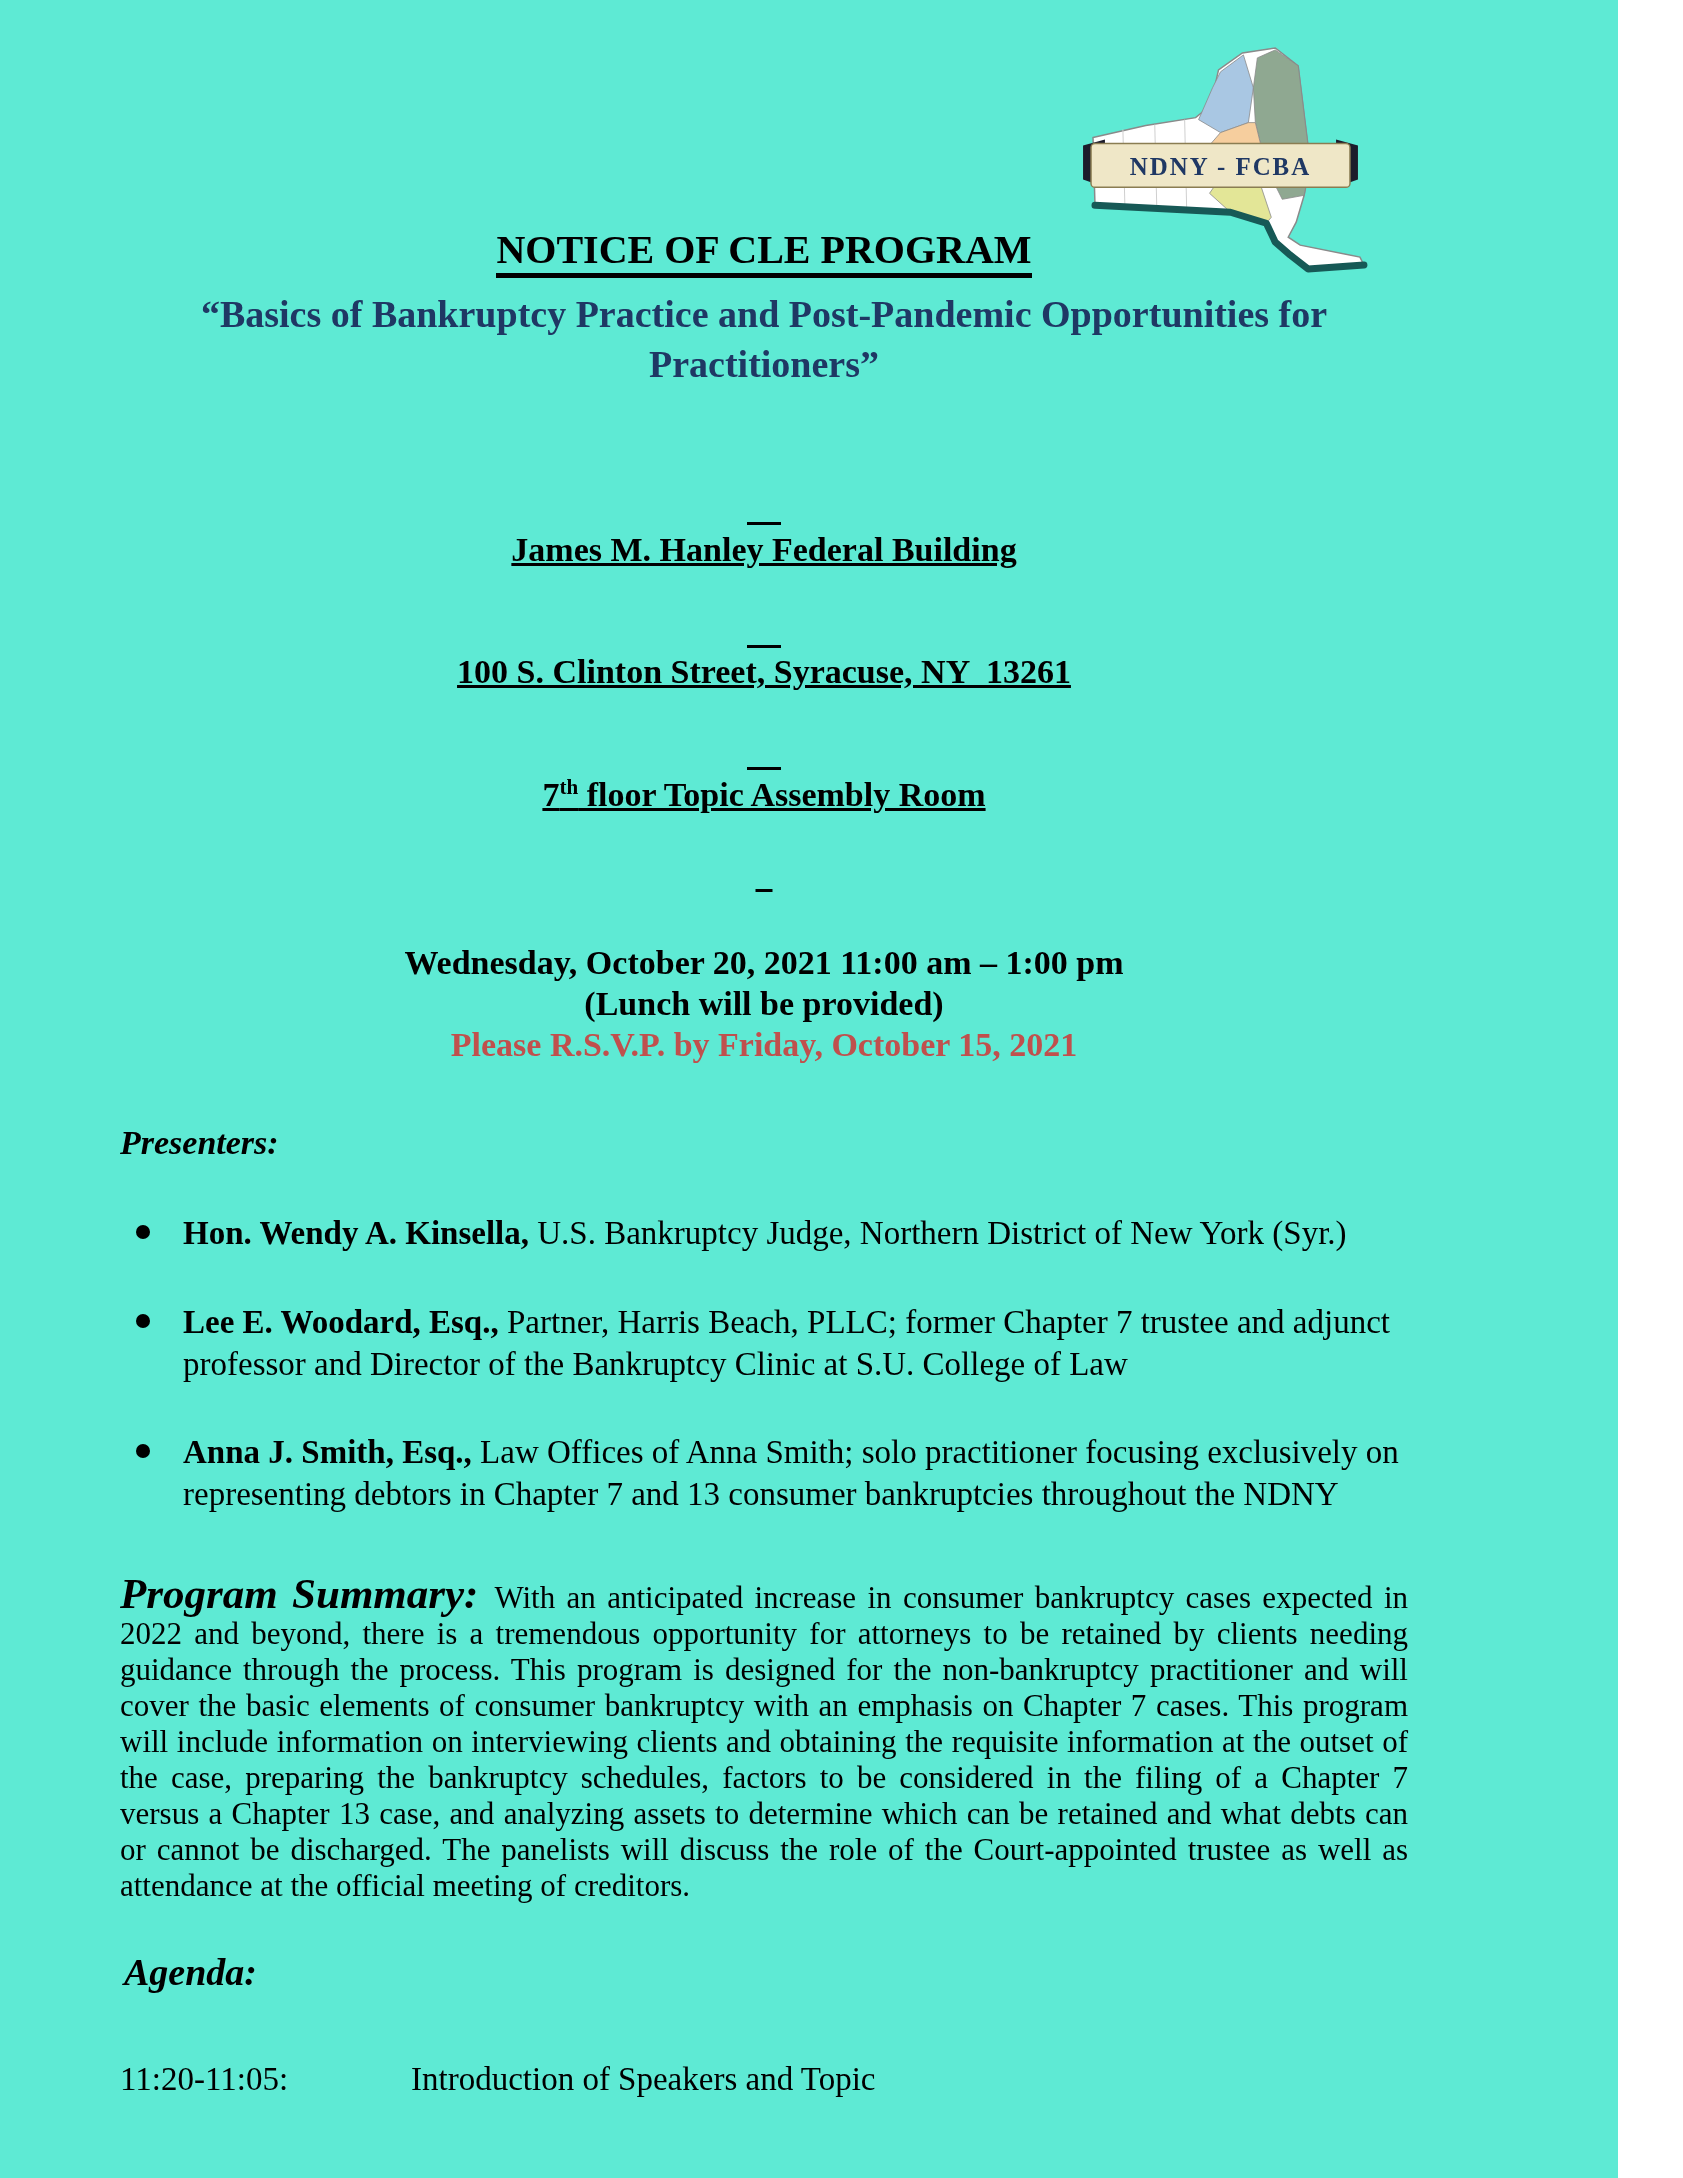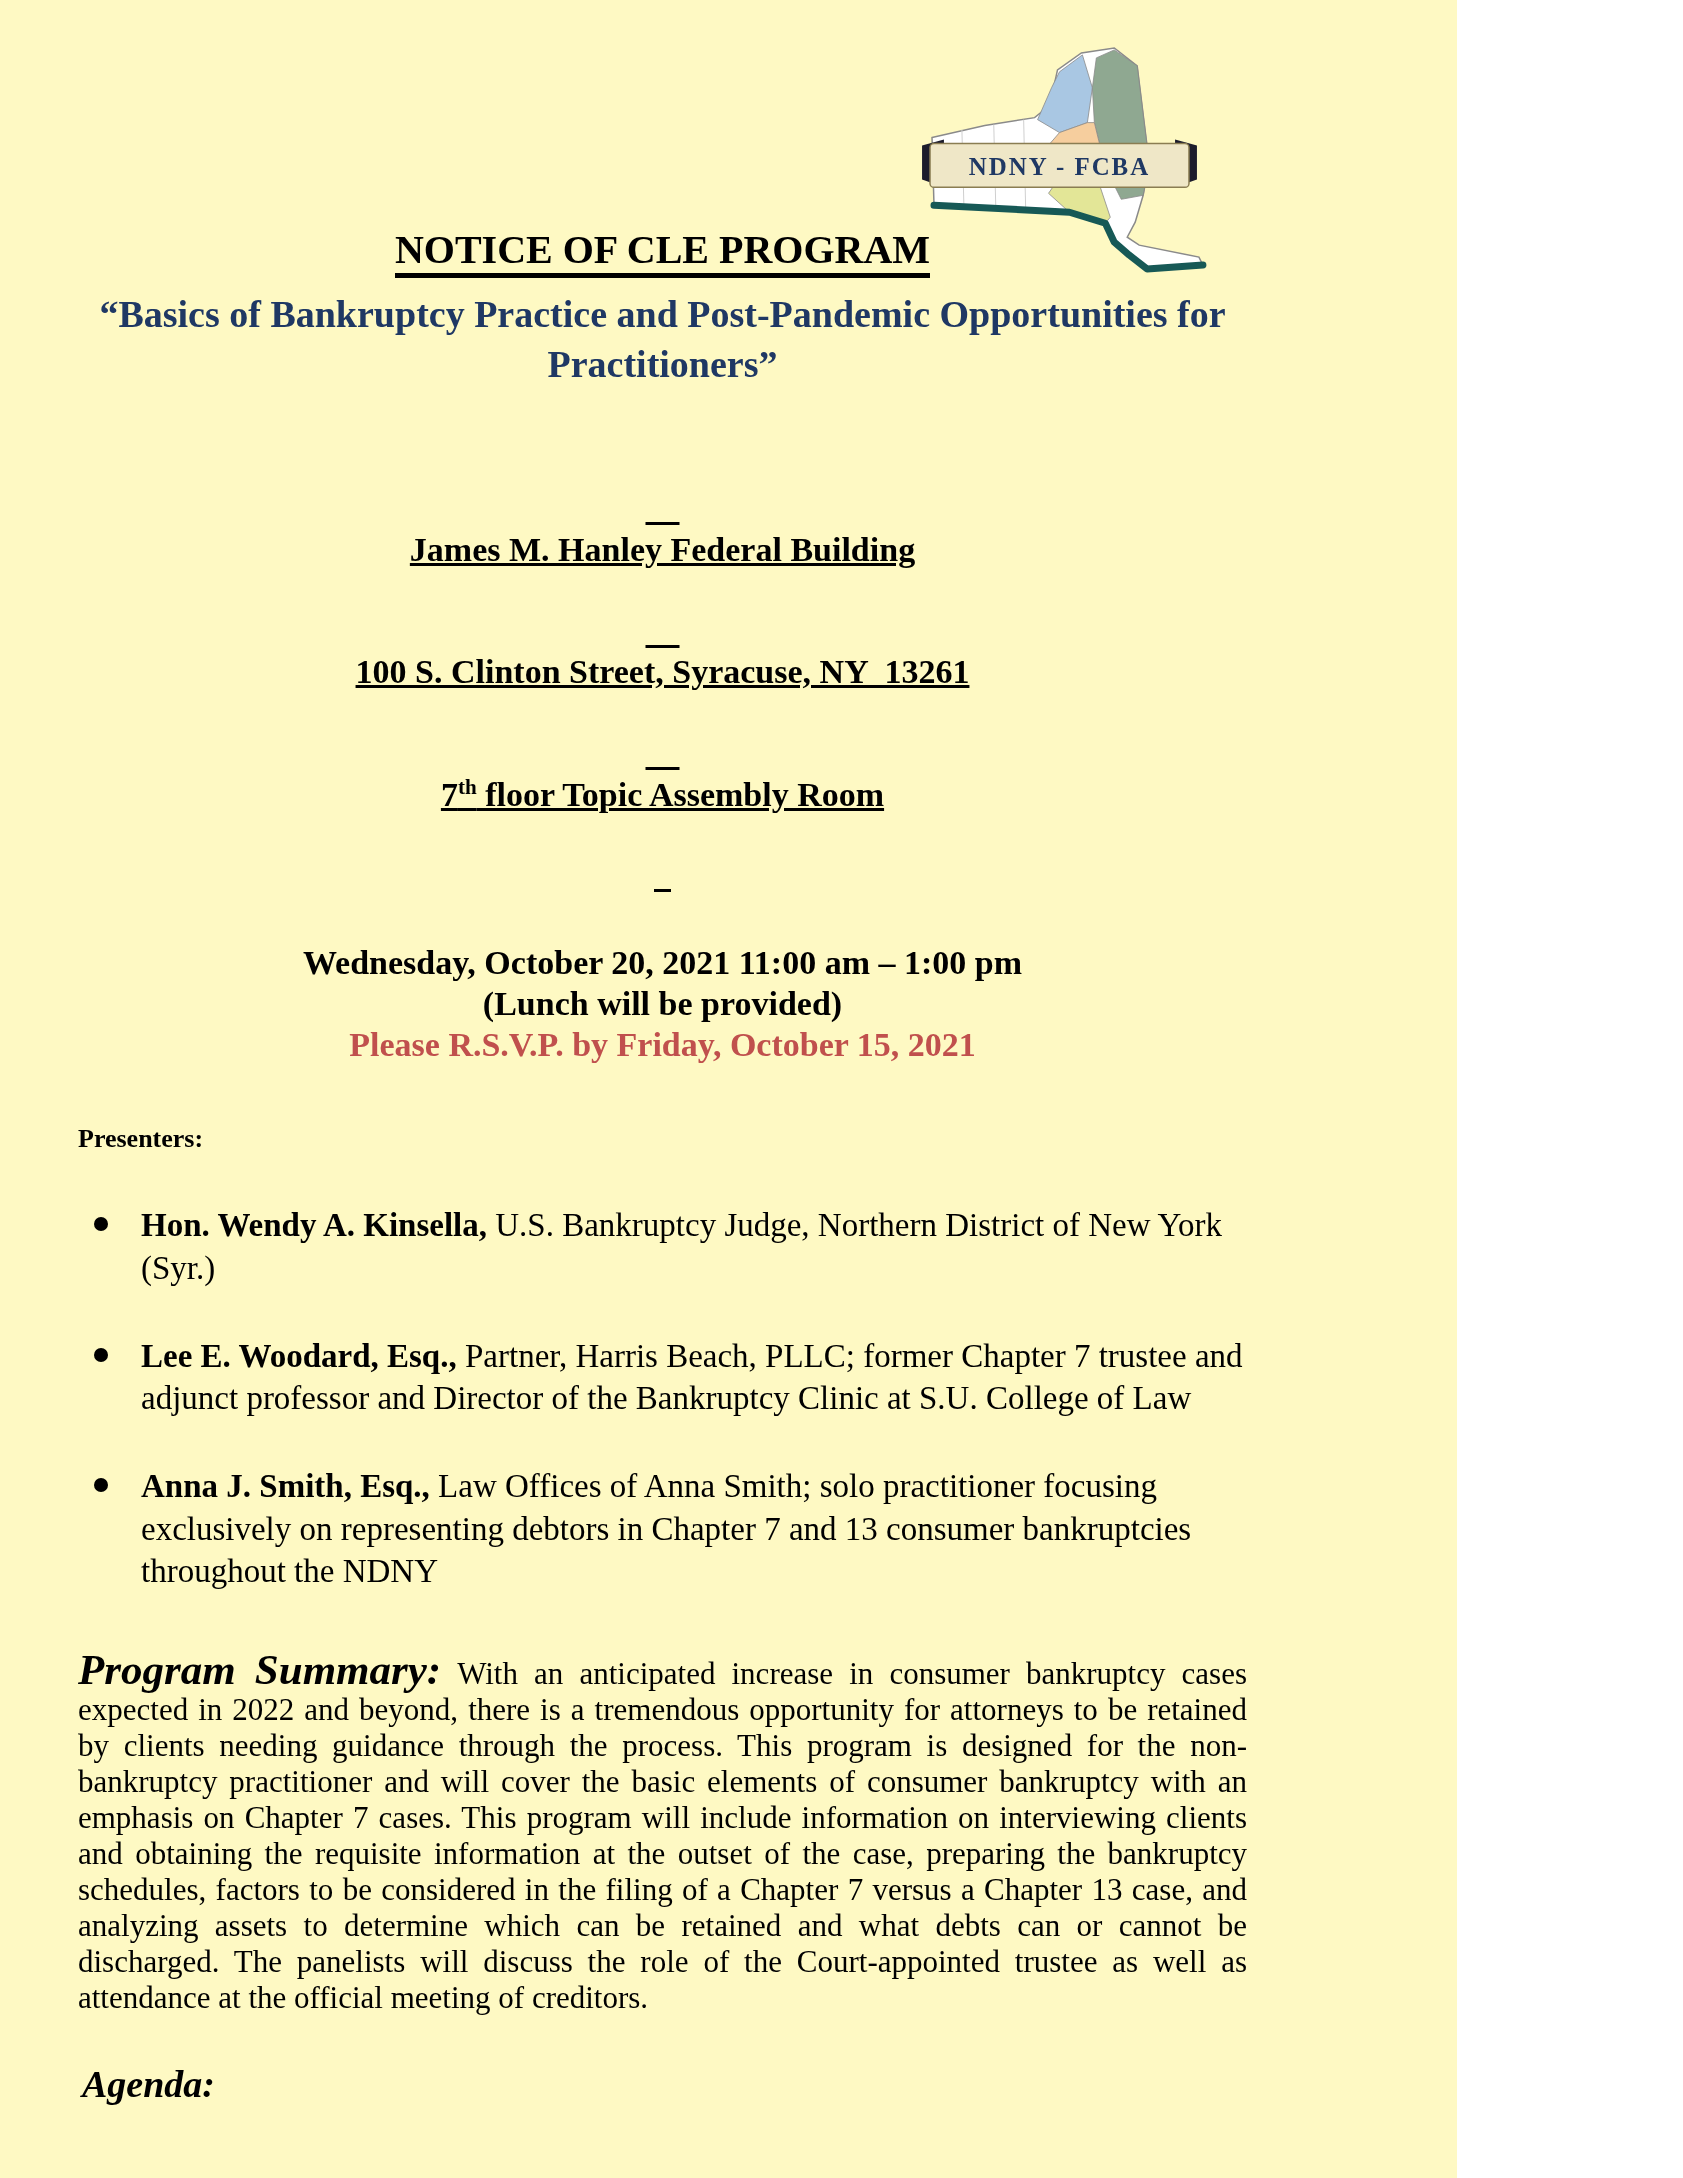--- a/index.html
+++ b/index.html
@@ -1,27 +1,27 @@
 <!DOCTYPE html>
 <html><head>
 <meta charset="utf-8">
 <style>
   html,body{margin:0;padding:0;background:#ffffff;}
   body{width:1683px;height:2178px;font-family:"Liberation Serif",serif;color:#000;}
-  .page{position:relative;box-sizing:border-box;width:1457px;height:2178px;overflow:hidden;
-        padding:30px 210px 0 78px;background:#fef9c3;}
+  .page{position:relative;box-sizing:border-box;width:1618px;height:2178px;overflow:hidden;
+        padding:30px 210px 0 120px;background:#5eead4;}
   .logo{position:absolute;top:28px;right:248px;width:299px;height:249px;}
   h1.title{margin:196px 0 0 0;text-align:center;font-size:40px;font-weight:bold;}
   h1.title .u{border-bottom:5px solid #000;padding-bottom:1px;}
   h2.subtitle{margin:16px 0 0 0;text-align:center;font-size:38px;font-weight:bold;
               color:#1F3864;line-height:1.32;}
   .venue{margin-top:59px;text-align:center;font-weight:bold;font-size:34px;line-height:1.2;white-space:pre-wrap;text-decoration:underline;}
   .sched{margin-top:46px;text-align:center;font-weight:bold;font-size:34px;line-height:1.2;}
   .rsvp{color:#C0504D;}
-  .presenters-head{margin-top:59px;font-size:26px;font-weight:bold;}
+  .presenters-head{margin-top:59px;font-size:34px;font-weight:bold;font-style:italic;}
   ul.presenters{list-style:none;margin:50px 0 0 0;padding:0;}
   li.presenter{display:flex;align-items:flex-start;margin-bottom:46px;font-size:33px;line-height:1.28;}
   .dot{flex:0 0 14px;width:14px;height:14px;border-radius:50%;background:#000;margin:13px 33px 0 16px;}
   .summary{margin:60px 0 0 0;text-align:justify;font-size:31px;line-height:36px;}
   .summary-head{font-size:43px;font-weight:bold;font-style:italic;line-height:36px;margin-right:16px;}
   h3.agenda-head{margin:46px 0 0 4px;font-size:38px;font-weight:bold;font-style:italic;}
   .agenda{margin-top:67px;font-size:33px;}
   .agenda-row{display:flex;margin-bottom:47px;}
   .agenda-time{flex:0 0 291px;}
   sup{font-size:0.62em;vertical-align:super;line-height:0;}

